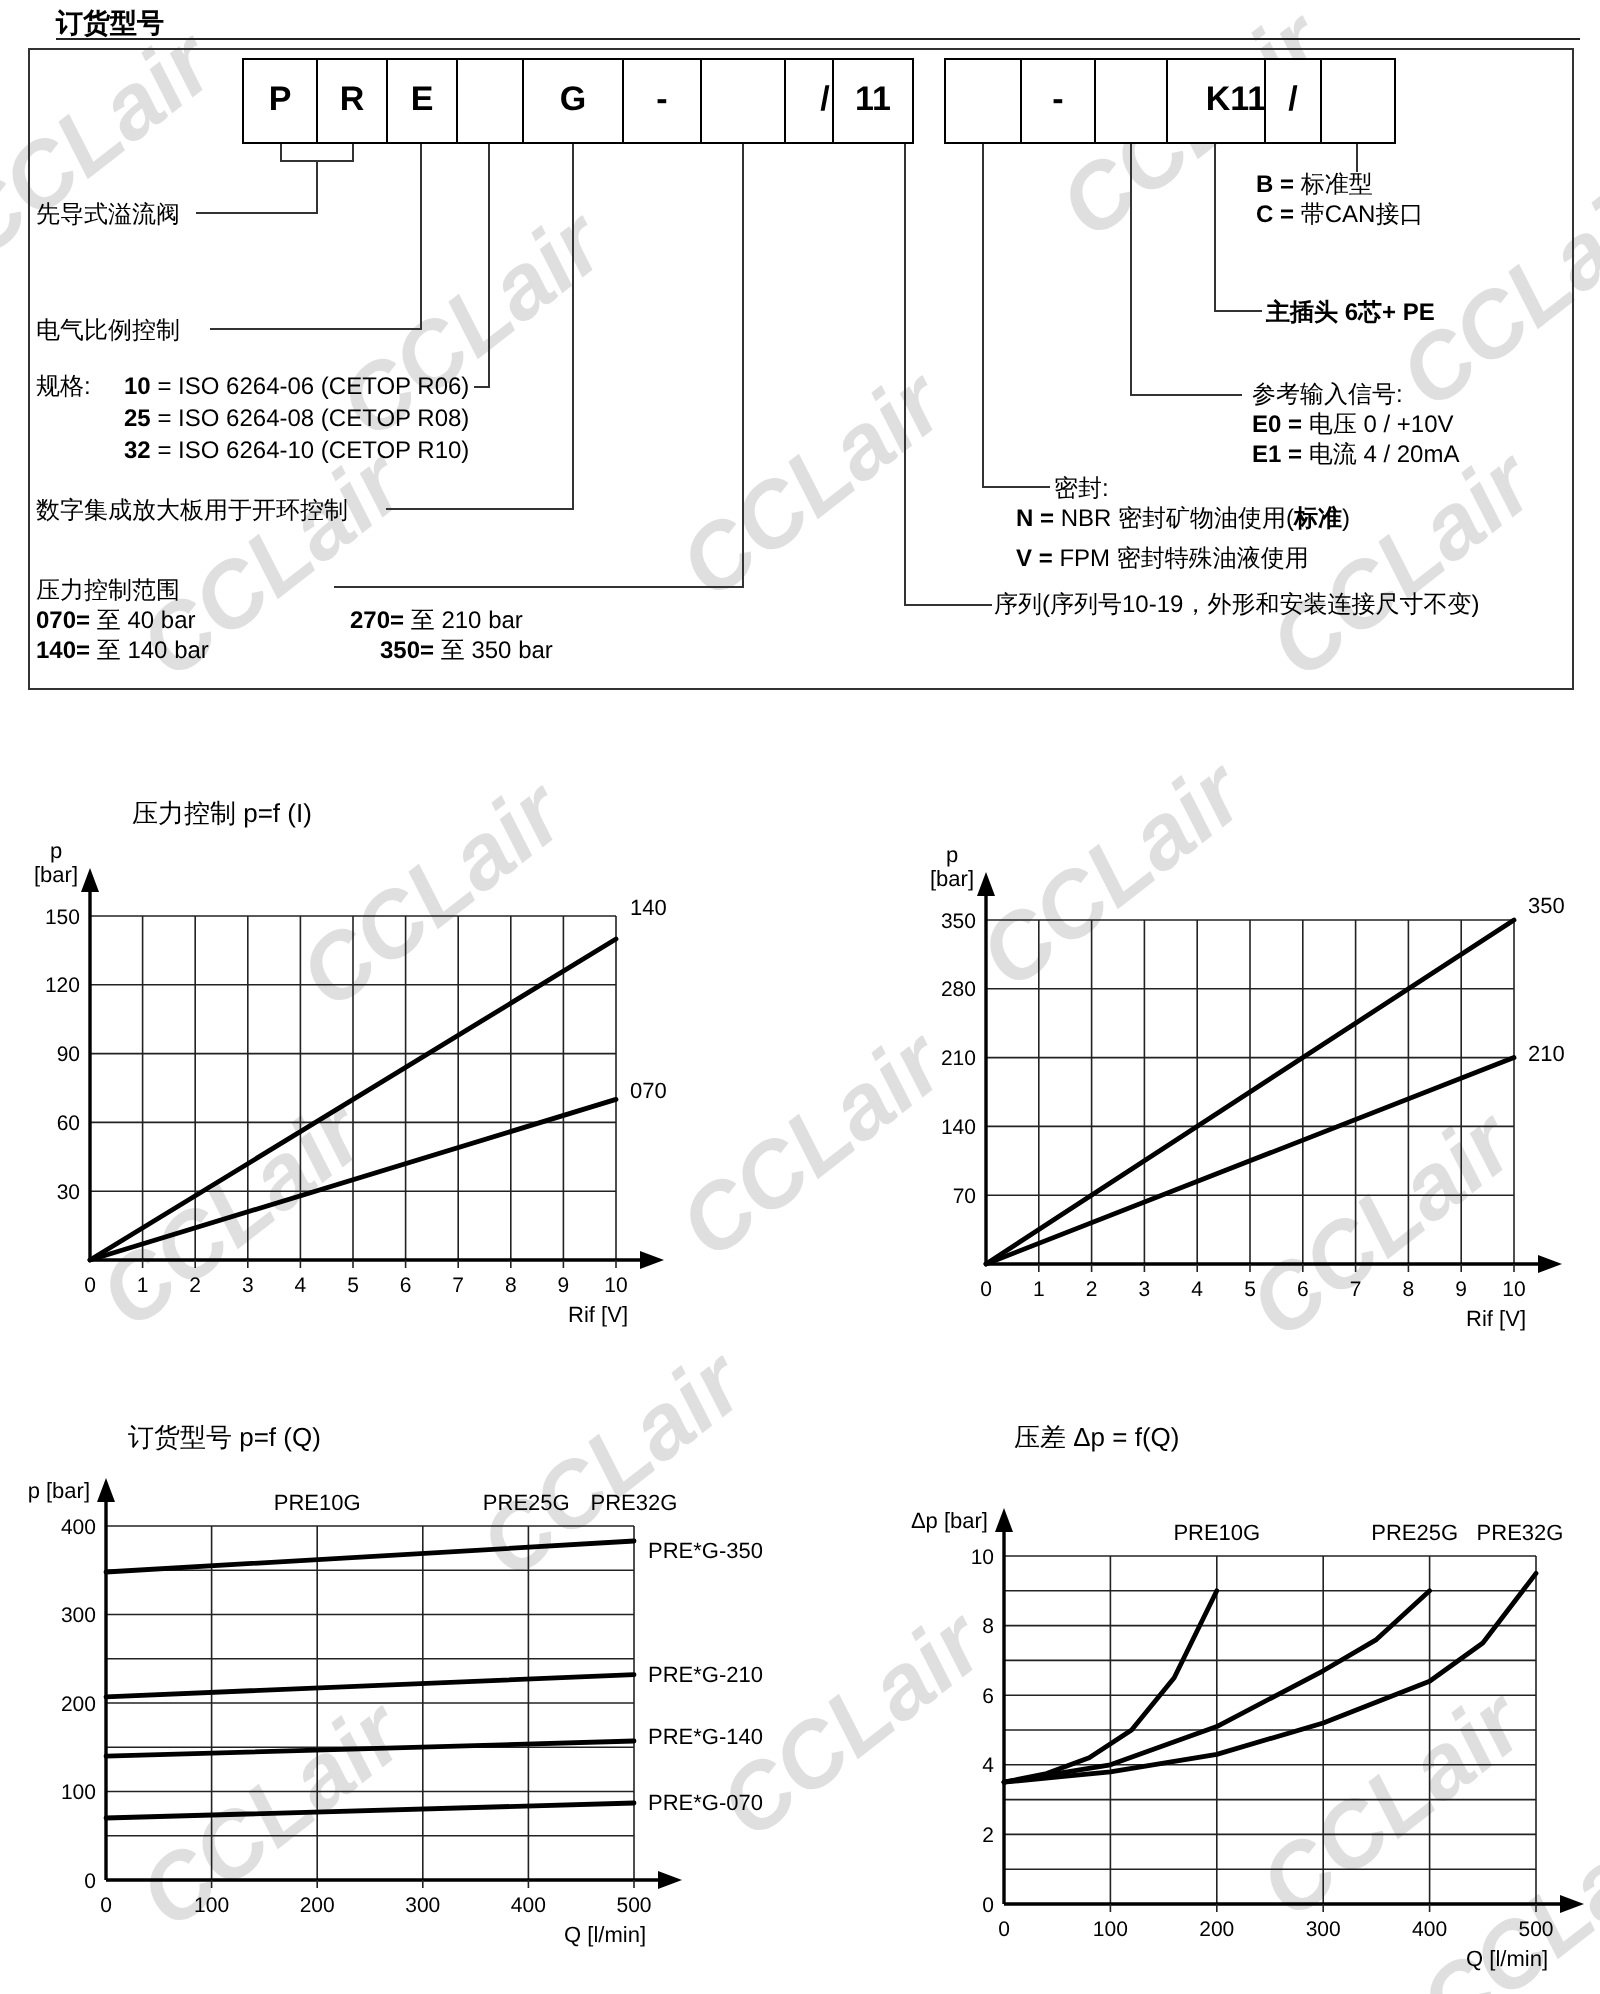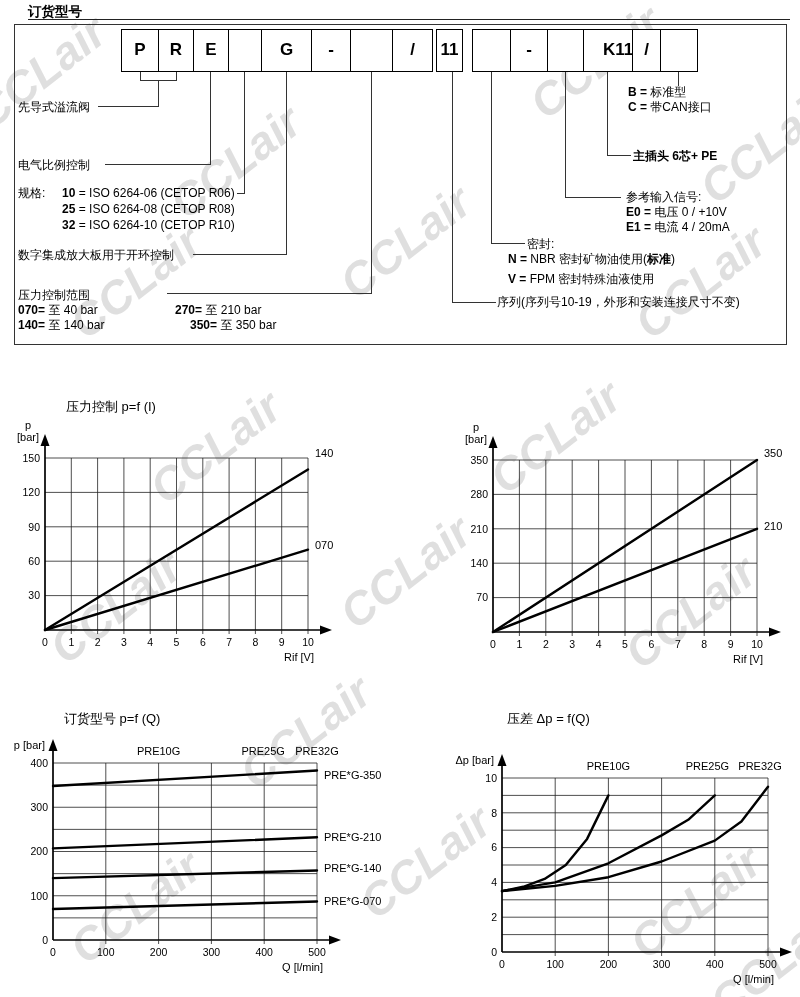--- a/index.html
+++ b/index.html
@@ -63,21 +63,21 @@
   <div class="z order-box"></div>
   <div id="code-row">
       <div class="cell" style="left: 121px; width: 38px;">P</div>
       <div class="cell" style="left: 158px; width: 36px;">R</div>
       <div class="cell" style="left: 193px; width: 36px;">E</div>
       <div class="cell" style="left: 228px; width: 34px;"></div>
       <div class="cell" style="left: 261px; width: 51px;">G</div>
       <div class="cell" style="left: 311px; width: 40px;">-</div>
       <div class="cell" style="left: 350px; width: 43px;"></div>
       <div class="cell" style="left: 392px; width: 41px;">/</div>
-      <div class="cell" style="left: 436px; width: 27px;">11</div>
+      <div class="cell" style="left: 416px; width: 41px;">11</div>
       <div class="cell" style="left: 472px; width: 39px;"></div>
       <div class="cell" style="left: 510px; width: 38px;">-</div>
       <div class="cell" style="left: 547px; width: 37px;"></div>
       <div class="cell" style="left: 583px; width: 70px;">K11</div>
       <div class="cell" style="left: 632px; width: 29px;">/</div>
       <div class="cell" style="left: 660px; width: 38px;"></div>
     </div>
 
   <div class="ln bracket" style="left:140px;top:72px;width:37px;height:9px"></div>
   <div class="ln v" style="left:158px;top:80px;height:27px"></div>

